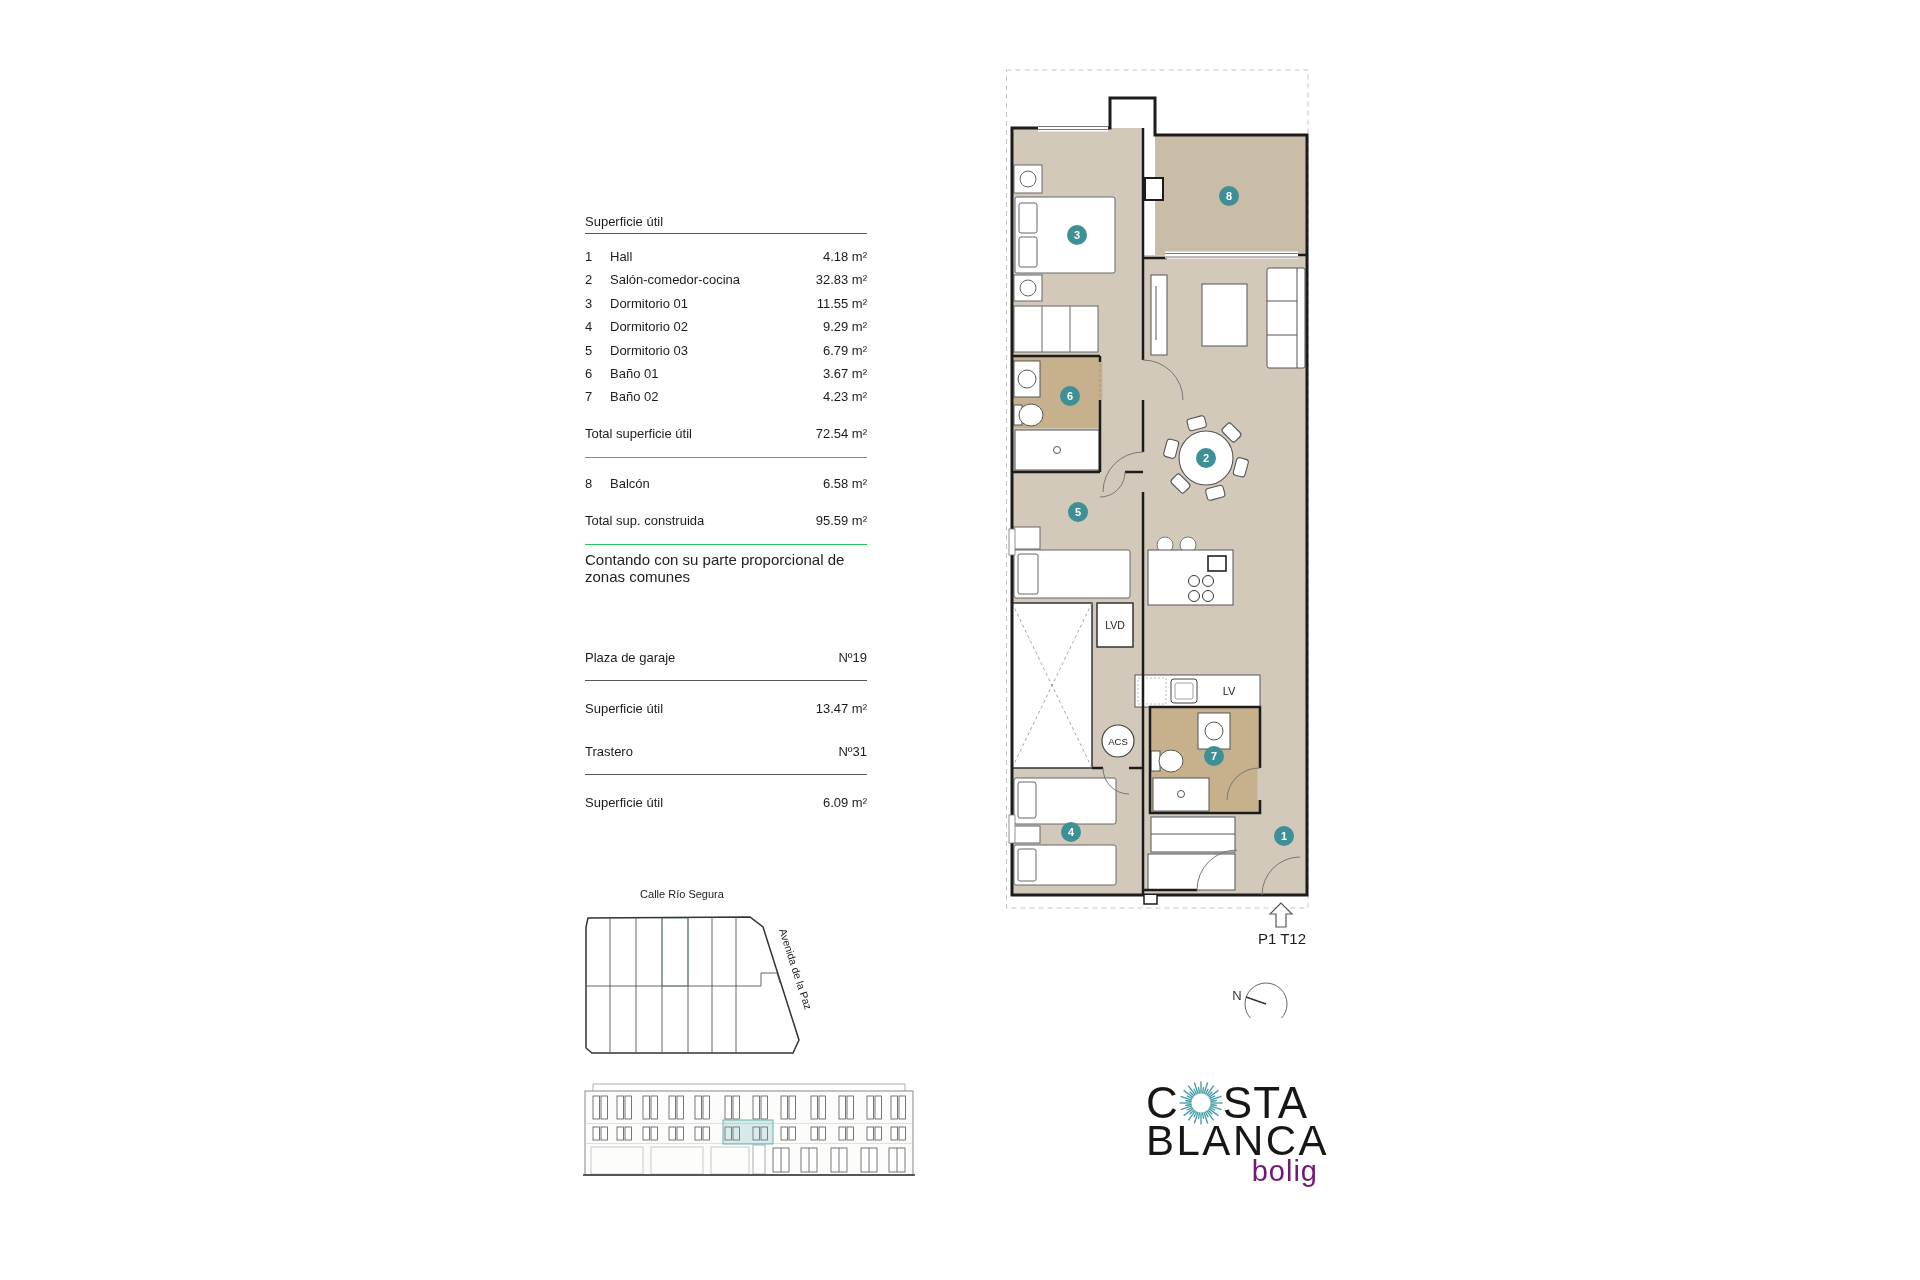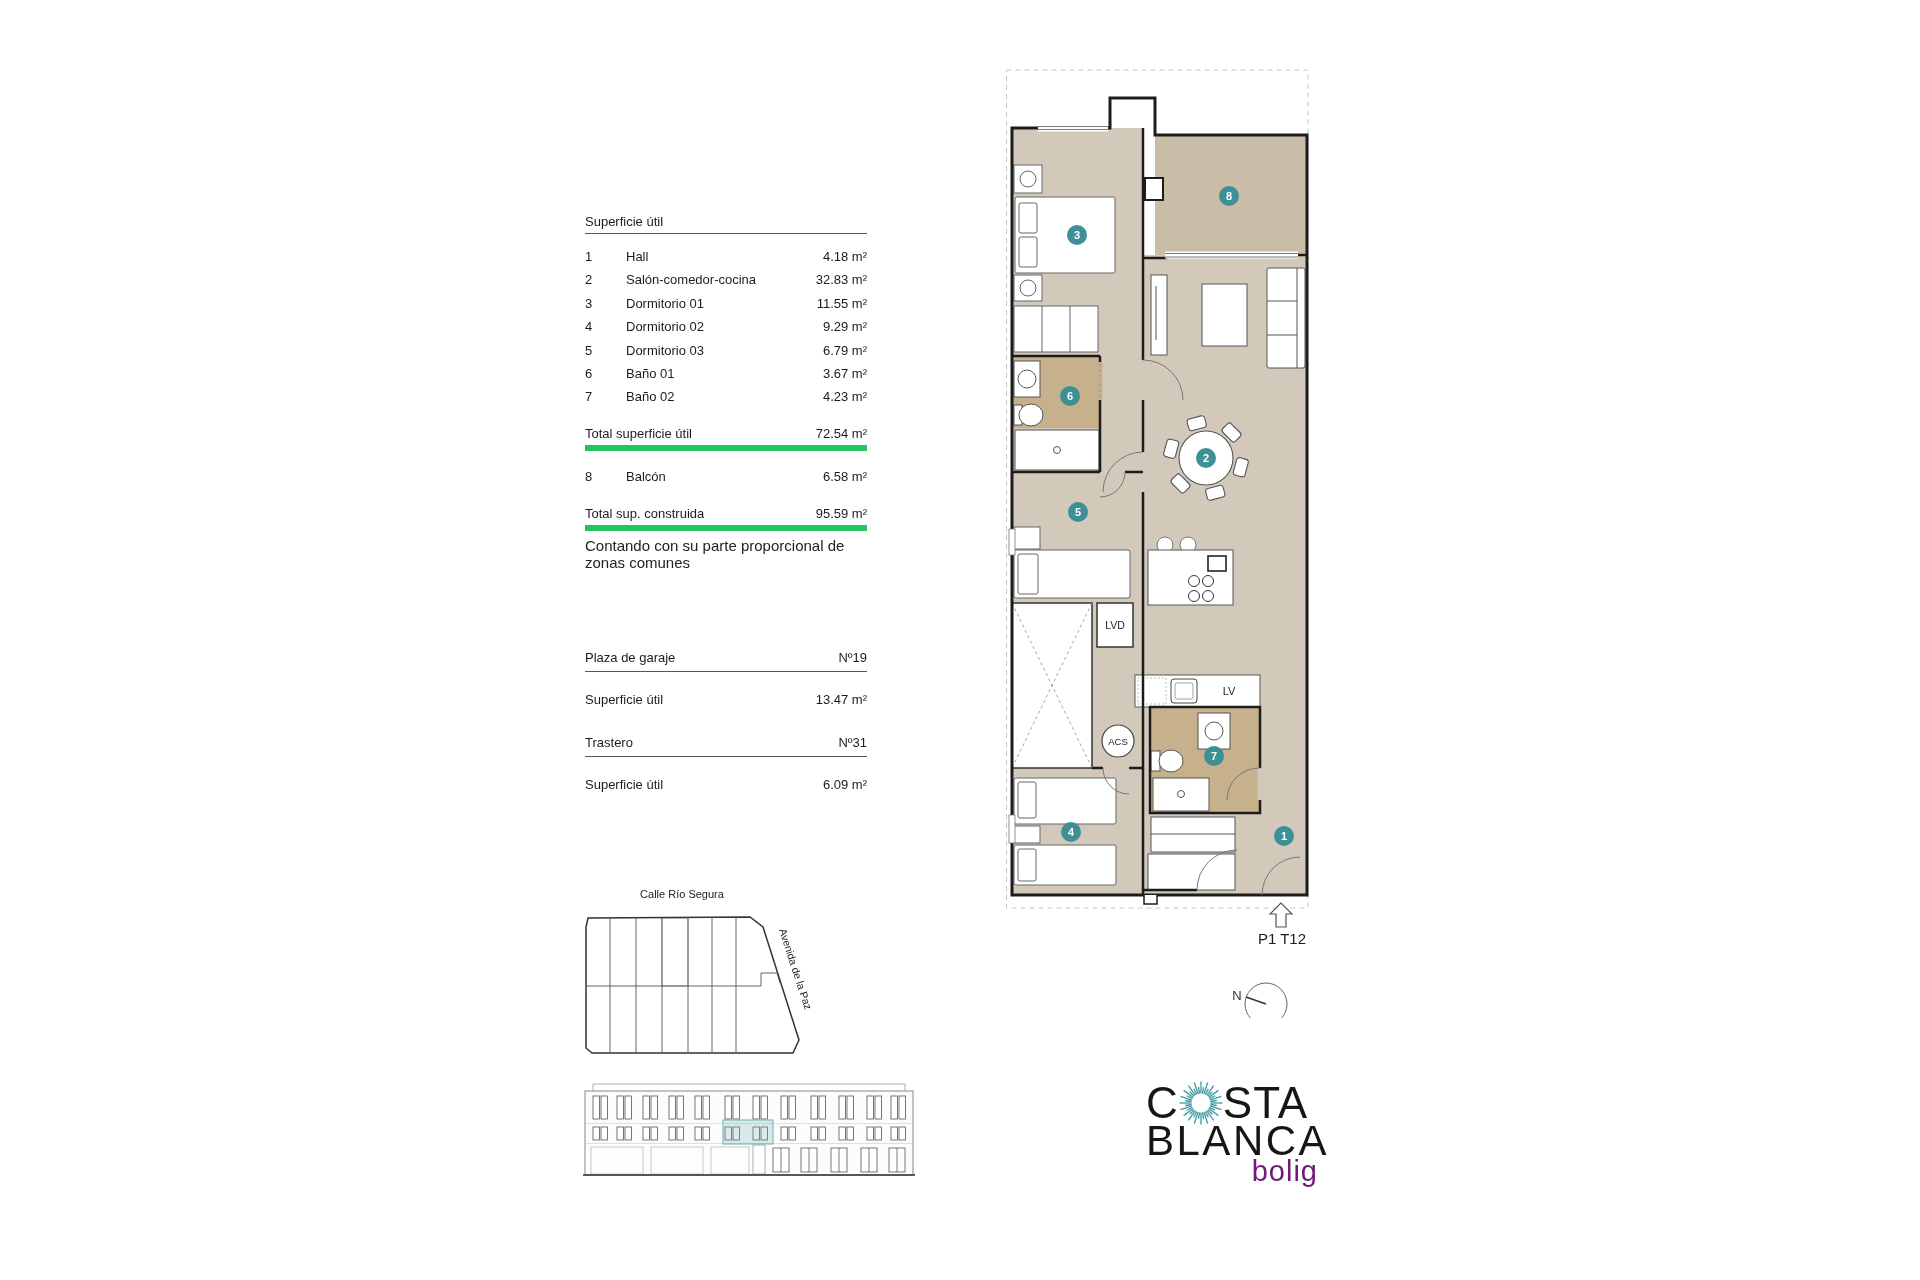--- a/index.html
+++ b/index.html
@@ -6,28 +6,28 @@
   #page{position:relative;width:1920px;height:1280px;background:#fff;overflow:hidden;
         font-family:"Liberation Sans","DejaVu Sans",sans-serif;color:#1c1c1c;}
   .abs{position:absolute;}
   
   .title{left:585px;top:60px;font-size:29px;font-weight:700;line-height:1.22;letter-spacing:.2px;}
   
   .surface{left:585px;top:214px;width:282px;font-size:13px;}
   .tbl-head{padding-bottom:4px;border-bottom:1px solid #555;margin-bottom:15px;}
   .row{display:flex;margin-bottom:8.4px;}
   .row .n{width:25px;}
-  .row .l{flex:1;margin-left:16px;}
+  .row .l{flex:1;}
   .row .v{text-align:center;}
-  .total{display:flex;justify-content:space-between;border-bottom:6px solid #22c55e;
-         padding-bottom:4px;margin-top:22px;margin-bottom:18px;}
+  .total{display:flex;justify-content:space-between;border-bottom:1px solid #22c55e;
+         padding-bottom:16px;margin-top:22px;margin-bottom:18px;}
   .note{font-size:15px;margin-top:6px;color:#222;}
   
   .garage{left:585px;top:650px;width:282px;font-size:13px;}
-  .uline{display:flex;justify-content:space-between;border-bottom:1px solid #555;padding-bottom:6px;}
+  .uline{display:flex;justify-content:space-between;border-bottom:1px solid #555;padding-bottom:15px;}
   .pair{display:flex;justify-content:space-between;margin-top:20px;}
   .gap{height:28px;}
   
   .logo{left:1146px;top:1080px;width:172px;color:#161614;}
   .logo .r1{display:flex;align-items:center;font-size:44px;letter-spacing:1px;line-height:.9;}
   .logo .r2{font-size:42px;letter-spacing:2.5px;line-height:1.0;margin-top:-6px;}
   .logo .r3{font-size:29px;text-align:right;letter-spacing:1px;margin-top:-7px;color:#701a75;}
   svg text{font-family:"Liberation Sans","DejaVu Sans",sans-serif;}
 </style>
 </head>

